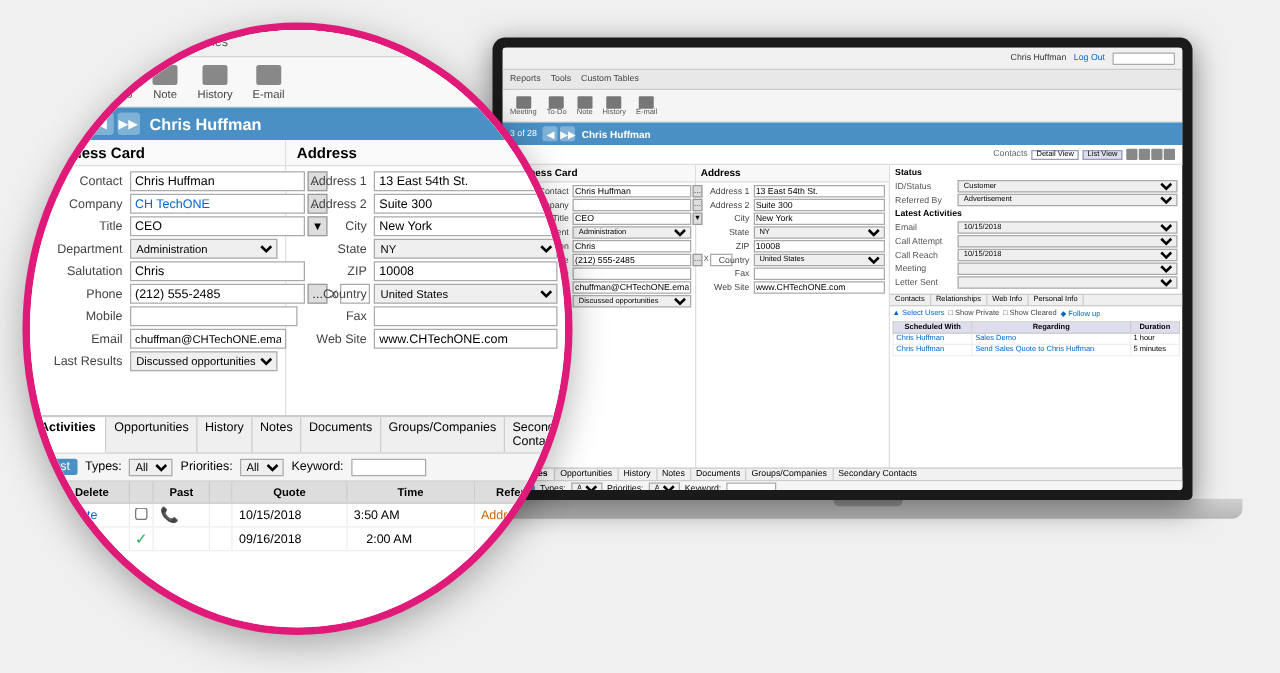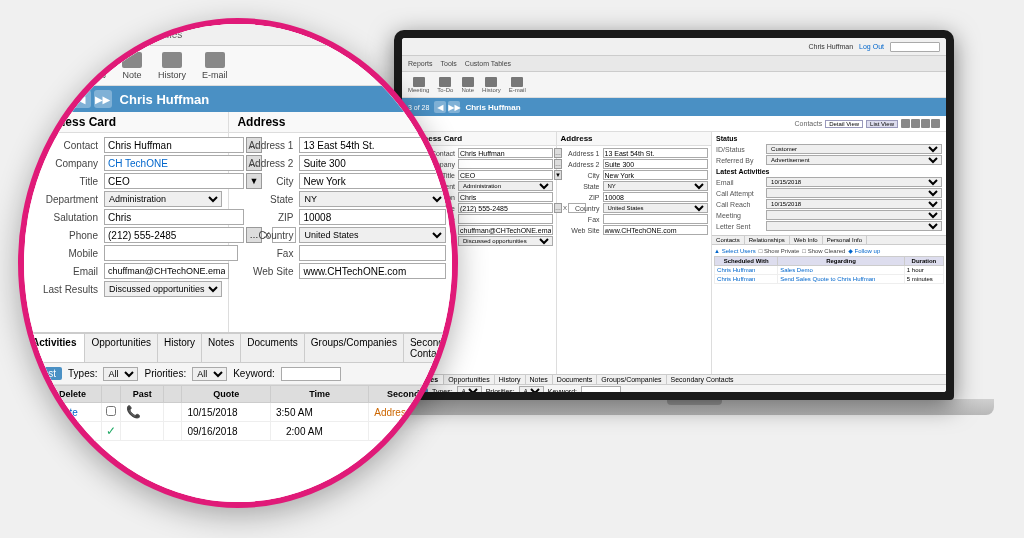--- a/index.html
+++ b/index.html
@@ -504,21 +504,21 @@
           <table style="width:100%; border-collapse:collapse;">
             <thead>
               <tr>
                 <th style="background:#ddd; border:1px solid #ccc; padding:2px 4px; font-size:9px; width:18px;"><input type="checkbox" style="width: 10px; height: 10px;"></th>
                 <th style="background:#ddd; border:1px solid #ccc; padding:2px 5px; font-size:9px;">Delete</th>
                 <th style="background:#ddd; border:1px solid #ccc; padding:2px 4px; font-size:9px; width:18px;"></th>
                 <th style="background:#ddd; border:1px solid #ccc; padding:2px 5px; font-size:9px;">Past</th>
                 <th style="background:#ddd; border:1px solid #ccc; padding:2px 4px; font-size:9px; width:18px;"></th>
                 <th style="background:#ddd; border:1px solid #ccc; padding:2px 5px; font-size:9px;">Quote</th>
                 <th style="background:#ddd; border:1px solid #ccc; padding:2px 5px; font-size:9px;margin-left:36px;">Time</th>
-                <th style="background:#ddd; border:1px solid #ccc; padding:2px 5px; font-size:9px;">Secondary</th>
+                <th style="background:#ddd; border:1px solid #ccc; padding:2px 5px; font-size:9px;">Referred</th>
               </tr>
             </thead>
             <tbody>
               <tr>
                 <td style="border:1px solid #eee; padding:2px 4px;"><input type="checkbox" style="width: 10px; height: 10px;"></td>
                 <td style="border:1px solid #eee; padding:2px 5px; font-size:10px; color:#0066cc; cursor:pointer;">Delete</td>
                 <td style="border:1px solid #eee; padding:2px 4px;"><input type="checkbox" style="width: 10px; height: 10px;"></td>
                 <td style="border:1px solid #eee; padding:2px 5px; font-size:12px; color:#2a6;">
                   <span>📞</span>
                 </td>

